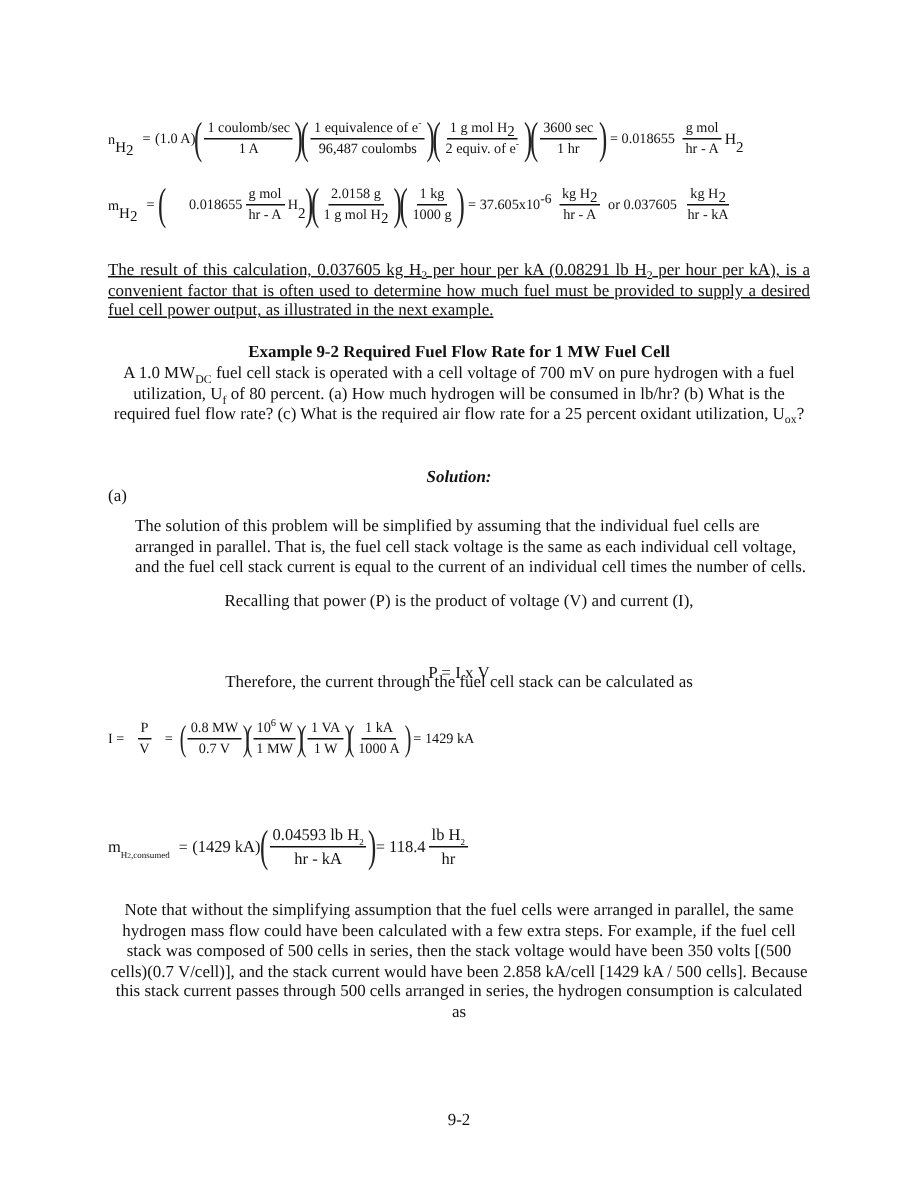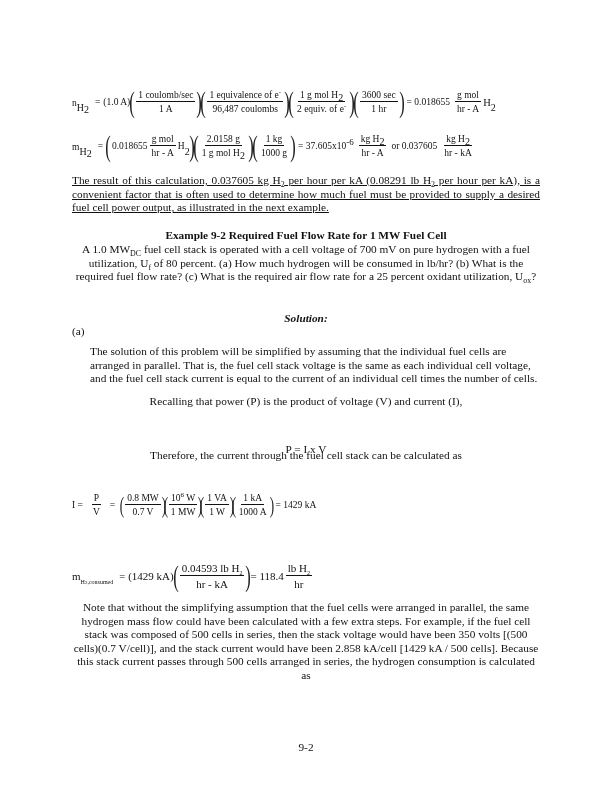--- a/index.html
+++ b/index.html
@@ -6,21 +6,21 @@
     body { width: 612px; height: 792px; position: relative; overflow: hidden;
       font-family: "Liberation Serif", "DejaVu Serif", serif; color: #111; font-size: 11.3px; }
     .page { position: absolute; left: 0; top: 0; width: 540px; height: 792px; }
     .para { position: absolute; left: 72px; width: 468px; line-height: 13.6px; text-align: center; }
     .justify { text-align: justify; }
     sub, sup { font-size: 0.7em; line-height: 0; }
     .bold { font-weight: bold; }
     .bi { font-weight: bold; font-style: italic; }
     
     .eq { position: absolute; display: flex; align-items: center; white-space: nowrap; font-size: 9.5px; }
-    .frac { display: inline-flex; flex-direction: column; align-items: center; margin: 12px 2px; }
+    .frac { display: inline-flex; flex-direction: column; align-items: center; margin: 0 2px; }
     .frac .num { padding: 0 2px 1px; border-bottom: 0.8px solid #111; text-align: center; }
     .frac .den { padding: 2px 2px 0; text-align: center; }
     .paren { font-size: 30px; font-weight: 100; line-height: 1; transform: scaleX(0.55); display: inline-block; margin: 0 -3px; color: #222; }
     .paren.sm { font-size: 24px; }
     .lhs { font-size: 9.5px; }
     .lhs .sub { font-size: 10px; position: relative; top: 5px; }
     .op { margin: 0 3px; }
     .trail-sub { position: relative; top: 5px; font-size: 10px; }
     .list-label { position: absolute; left: 72px; }
     .list-body { position: absolute; left: 90px; width: 450px; line-height: 13.6px; margin-top: 20px; }
@@ -69,21 +69,21 @@
     <span style="font-size:10.5px;">H</span>
       <span class="trail-sub">2</span>
   </div>
 
   <div class="eq" style="left:72px; top:122px;">
     <span class="lhs">
       <span>m</span><span class="sub"><span>H</span><span style="font-size:10px;position:relative;top:2px;">2</span></span>
     </span>
     <span class="op" style="margin-left:6px;">=</span>
     <span class="paren">(</span>
-    <span style="margin-left:2px;">0.018655</span>
+    <span style="margin-left:16px;">0.018655</span>
     <span class="frac">
       <span class="num">g mol</span>
       <span class="den">hr - A</span>
     </span>
     <span>H</span>
       <span class="trail-sub">2</span>
     <span class="paren">)</span>
     <span class="paren">(</span>
     <span class="frac">
       <span class="num">2.0158 g</span>

